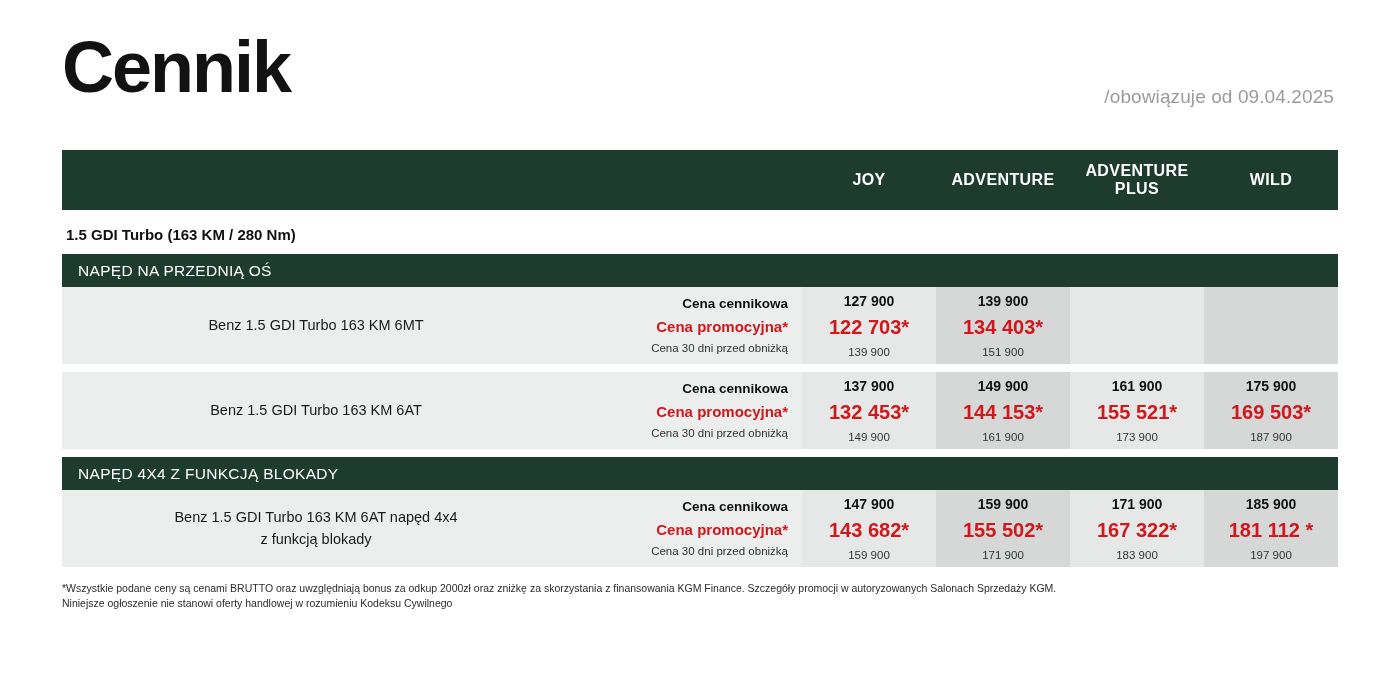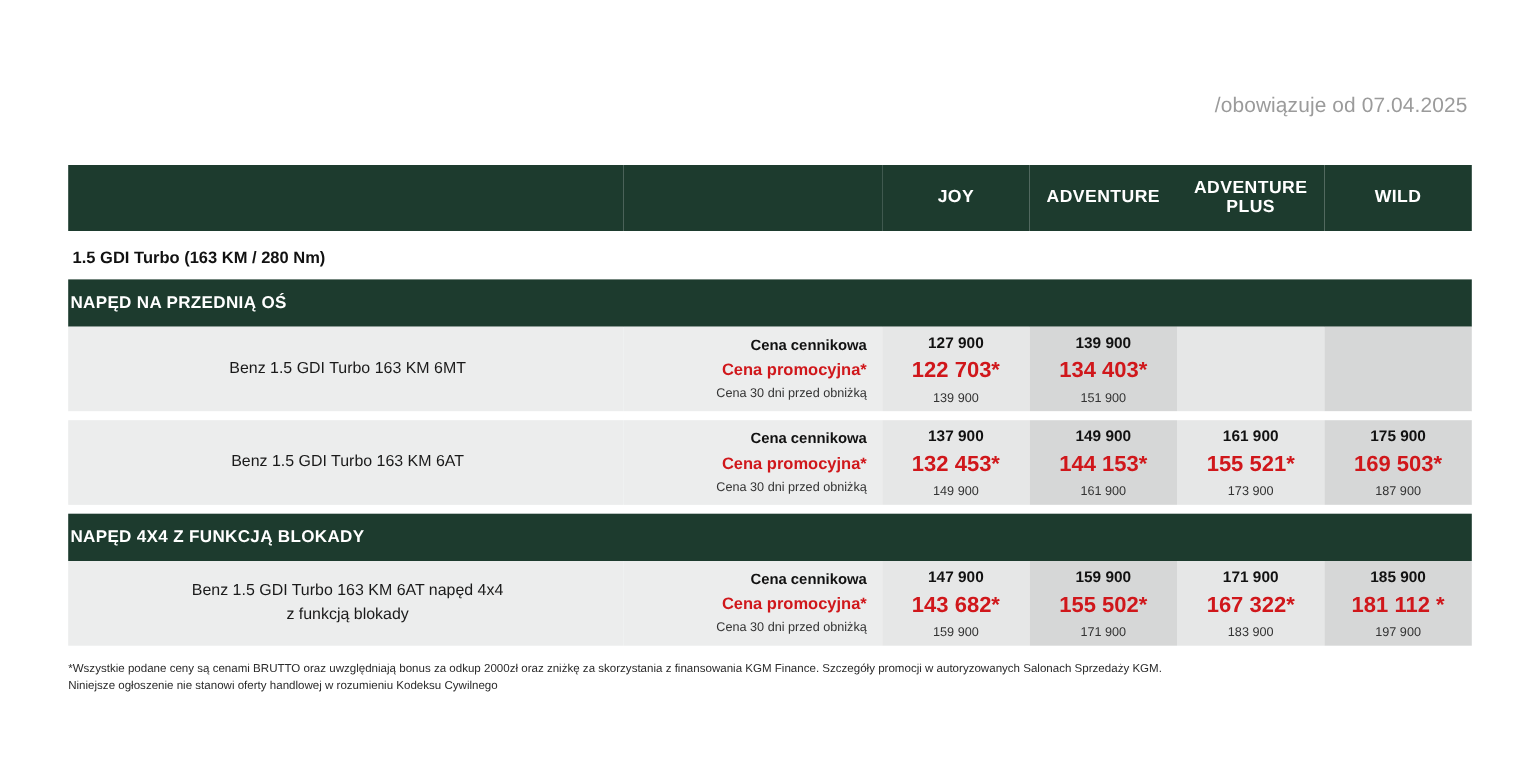--- a/index.html
+++ b/index.html
@@ -80,25 +80,25 @@
     font-size: 15px;
     font-weight: 700;
     color: #111111;
     margin-left: 44px;
   }
 
   
   .section-row td {
     background: #1d3b2e;
     color: #ffffff;
-    height: 43px;
+    height: 33px;
     font-size: 15.5px;
-    font-weight: 700;
+    font-weight: 400;
     letter-spacing: 0.3px;
-    padding-left: 2px;
+    padding-left: 16px;
   }
 
   
   .data-row td {
     vertical-align: middle;
     height: 77px;
     margin-top: 11px;
   }
   .cell-desc {
     background: #eceded;
@@ -172,21 +172,22 @@
     color: #2b2b2b;
   }
   .footnote div { white-space: nowrap; }
 </style>
 </head>
 <body>
 
 <div class="page">
 
   <div class="header">
-    <div class="validity">/obowiązuje od 07.04.2025</div>
+    <h1 class="title">Cennik</h1>
+    <div class="validity">/obowiązuje od 09.04.2025</div>
   </div>
 
   <div class="table-wrap">
     <table class="pricing">
       <colgroup>
         <col class="c-desc">
           <col class="c-labels">
         <col class="c-trim">
           <col class="c-trim">
           <col class="c-trim">

